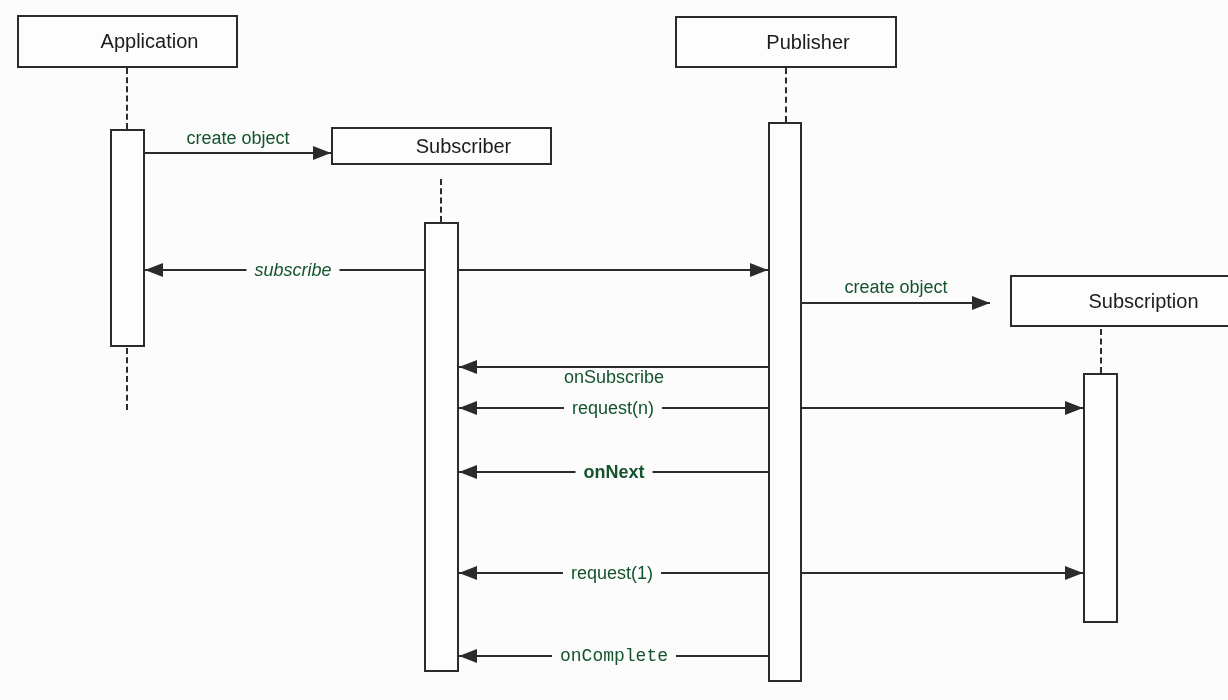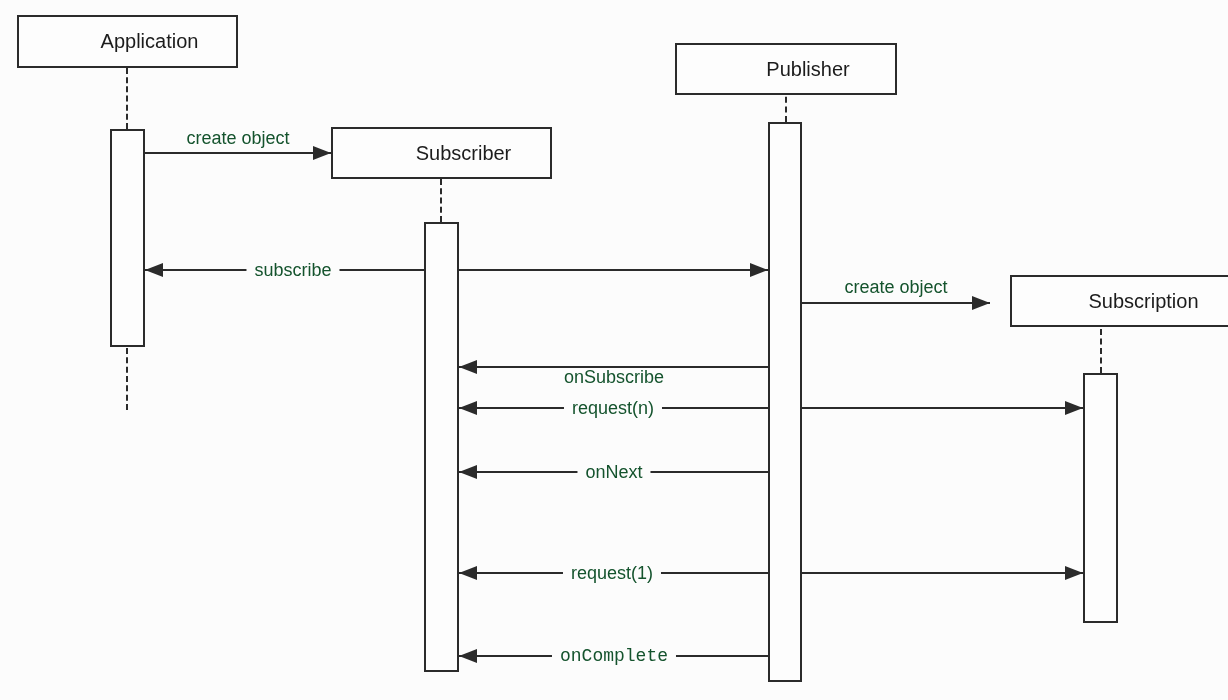--- a/index.html
+++ b/index.html
@@ -84,24 +84,24 @@
   }
 </style>
 </head>
 <body>
 
 <div class="canvas">
 
   <div class="abox" style="left:17px;top:15px;width:221px;height:53px;">
     <span>Application</span>
   </div>
-  <div class="abox" style="left:331px;top:127px;width:221px;height:52px;">
+  <div class="abox" style="left:331px;top:127px;width:221px;height:38px;">
     <span>Subscriber</span>
   </div>
-  <div class="abox" style="left:675px;top:16px;width:222px;height:52px;margin-top:27px;">
+  <div class="abox" style="left:675px;top:16px;width:222px;height:52px;">
     <span>Publisher</span>
   </div>
   <div class="abox" style="left:990px;top:275px;width:223px;height:52px;margin-left:20px;">
     <span>Subscription</span>
   </div>
 
   <div class="lifeline" style="left:126px;top:68px;height:61px;"></div>
   <div class="lifeline" style="left:126px;top:348px;height:62px;"></div>
   <div class="lifeline" style="left:440px;top:179px;height:43px;"></div>
   <div class="lifeline" style="left:785px;top:68px;height:54px;"></div>
@@ -112,38 +112,38 @@
   <div class="bar" style="left:768px;top:122px;width:34px;height:560px;"></div>
   <div class="bar" style="left:1083px;top:373px;width:35px;height:250px;"></div>
 
   <div class="mline" style="left:145px;top:152px;width:186px;"></div>
   <div class="head-r" style="left:313px;top:146px;"></div>
   <div class="mlabel" style="left:238px;top:127px;">create object</div>
 
   <div class="mline" style="left:145px;top:269px;width:623px;"></div>
   <div class="head-l" style="left:145px;top:263px;"></div>
   <div class="head-r" style="left:750px;top:263px;"></div>
-  <div class="mlabel inline" style="left:293px;top:259px;">subscribe</div>
+  <div class="mlabel inline" style="left:293px;top:259px;font-style:italic;">subscribe</div>
 
   <div class="mline" style="left:802px;top:302px;width:188px;"></div>
   <div class="head-r" style="left:972px;top:296px;"></div>
   <div class="mlabel" style="left:896px;top:276px;">create object</div>
 
   <div class="mline" style="left:459px;top:366px;width:309px;"></div>
   <div class="head-l" style="left:459px;top:360px;"></div>
   <div class="mlabel" style="left:614px;top:342px;margin-top:24px;">onSubscribe</div>
 
   <div class="mline" style="left:459px;top:407px;width:624px;"></div>
   <div class="head-l" style="left:459px;top:401px;"></div>
   <div class="head-r" style="left:1065px;top:401px;"></div>
   <div class="mlabel inline" style="left:613px;top:397px;text-align:right;">request(n)</div>
 
   <div class="mline" style="left:459px;top:471px;width:309px;"></div>
   <div class="head-l" style="left:459px;top:465px;"></div>
-  <div class="mlabel inline" style="left:614px;top:461px;">onNext</div>
+  <div class="mlabel inline" style="left:614px;top:461px;font-weight:bold;">onNext</div>
 
   <div class="mline" style="left:459px;top:572px;width:624px;"></div>
   <div class="head-l" style="left:459px;top:566px;"></div>
   <div class="head-r" style="left:1065px;top:566px;"></div>
   <div class="mlabel inline" style="left:612px;top:562px;">request(1)</div>
 
   <div class="mline" style="left:459px;top:655px;width:309px;"></div>
   <div class="head-l" style="left:459px;top:649px;"></div>
   <div class="mlabel inline" style="left:614px;top:645px;font-family:Liberation Mono, monospace;">onComplete</div>
 

